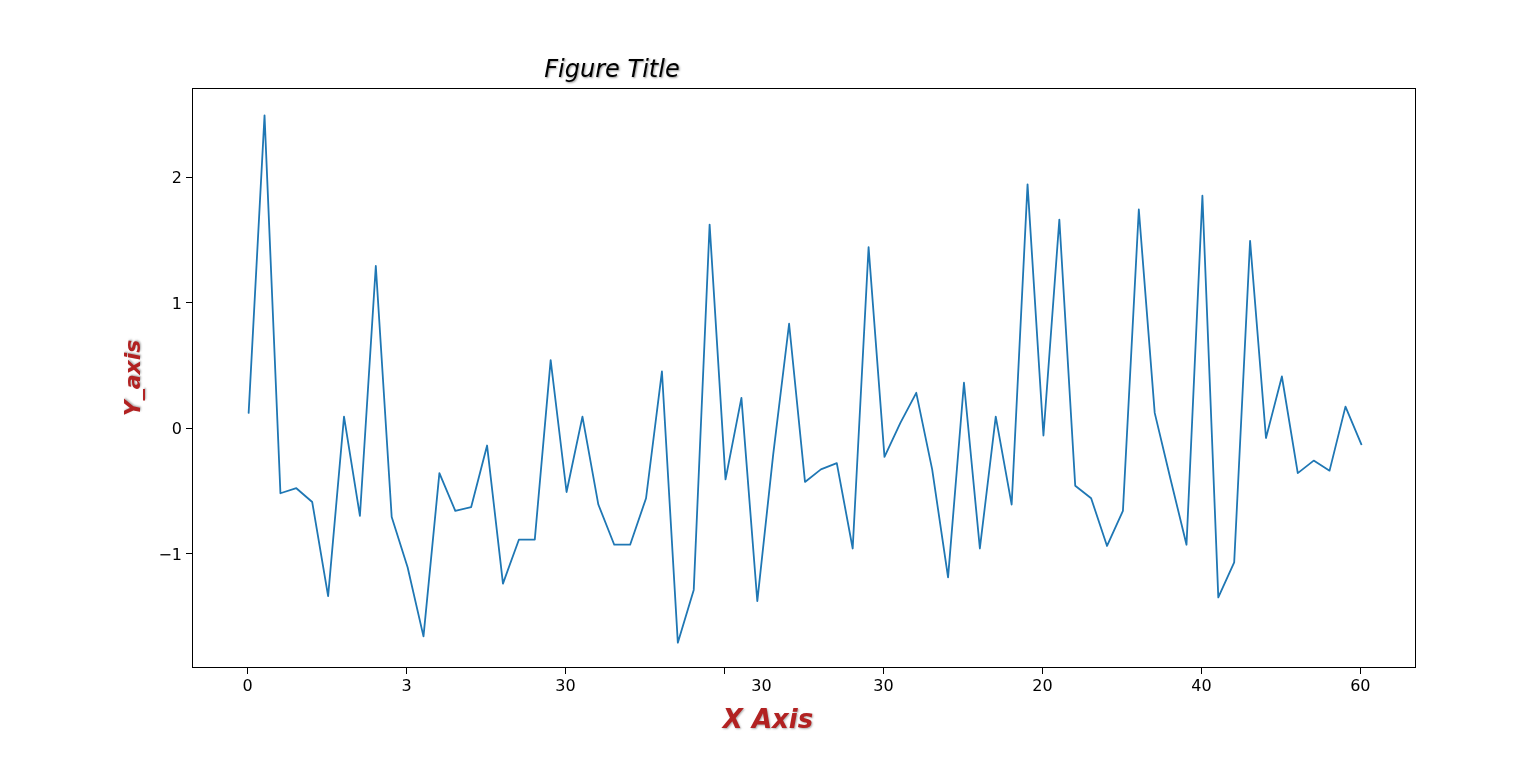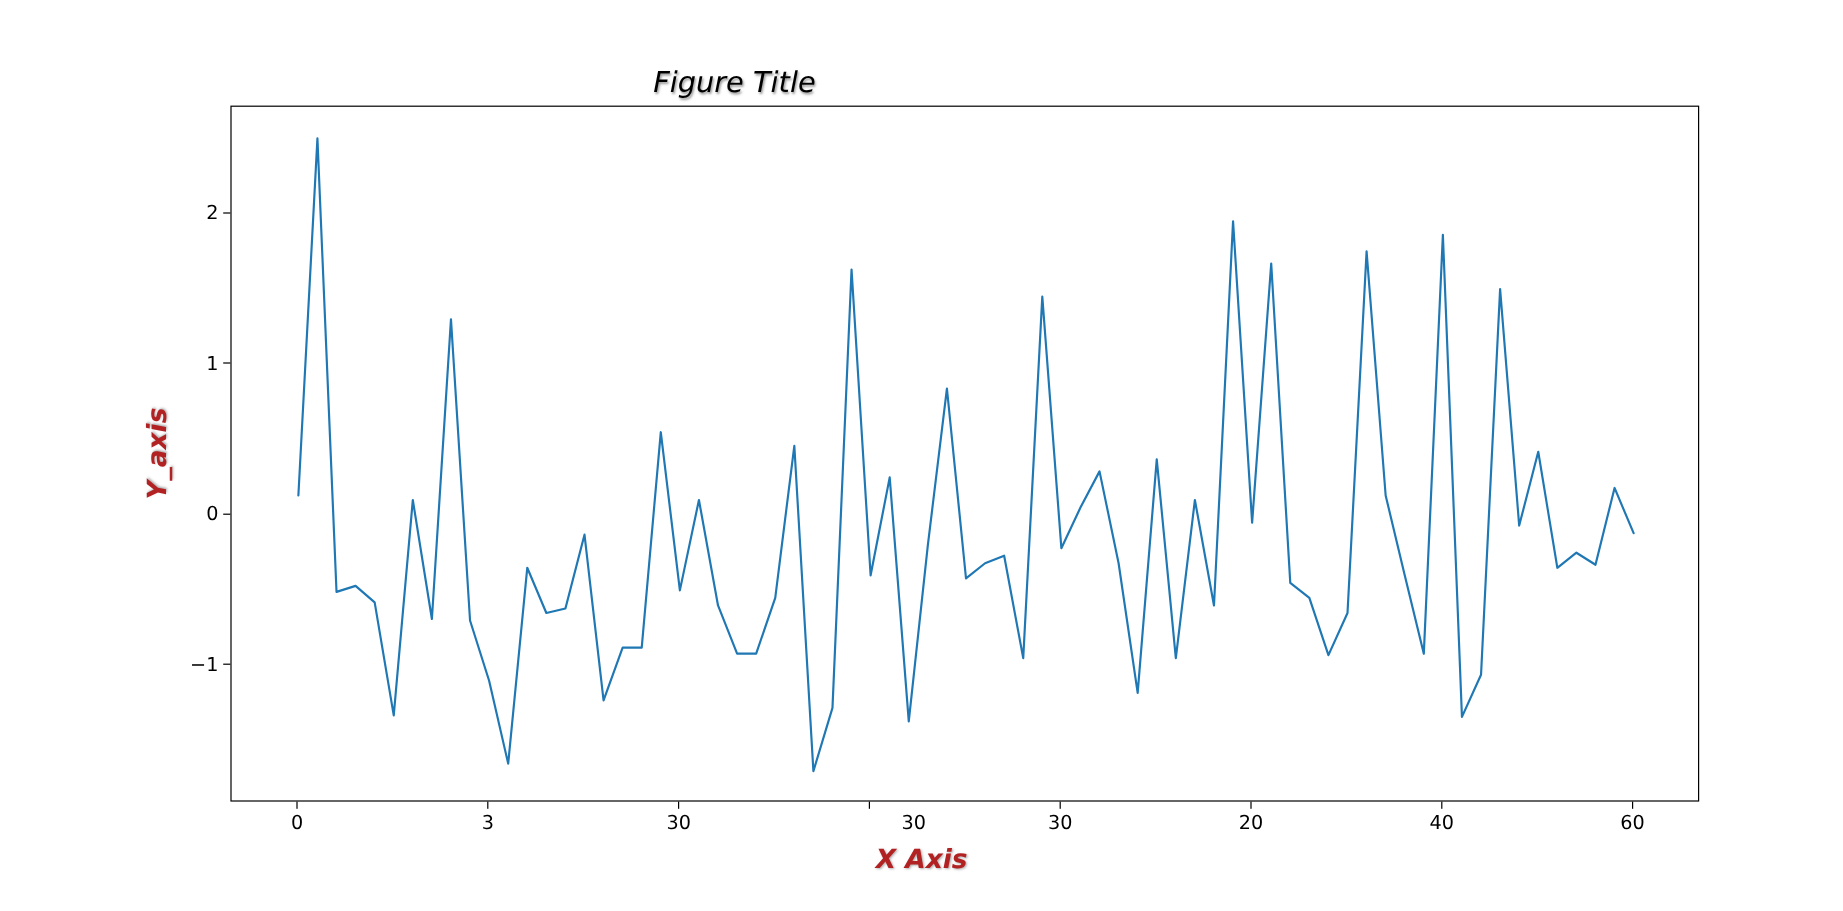--- a/index.html
+++ b/index.html
@@ -51,21 +51,21 @@
     transform: translateY(-50%);
     text-align: right;
     width: 40px;
   }
   .tick-x { position:absolute; width:1px; height:6px; background:#000; }
   .tick-y { position:absolute; height:1px; width:6px; background:#000; }
   .xlabel {
     position:absolute;
     left:0; width:1536px;
     text-align:center;
-    font-size:22px;
+    font-size:26px;
     font-style: italic;
     font-weight: bold;
     color:#b22222;
     text-shadow: 1px 1px 2px rgba(120,120,120,0.6);
   }
   .ylabel {
     position:absolute;
     font-size:22px;
     font-style: italic;
     font-weight: bold;

